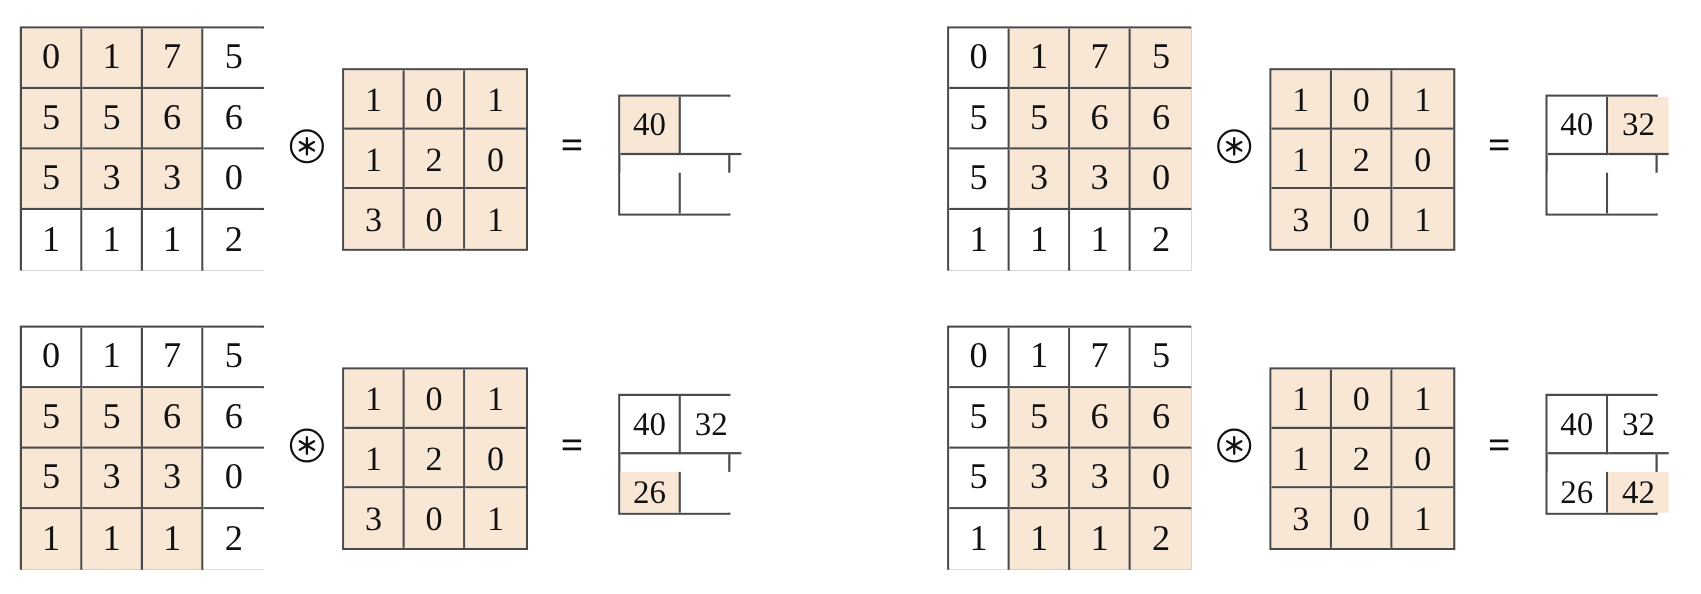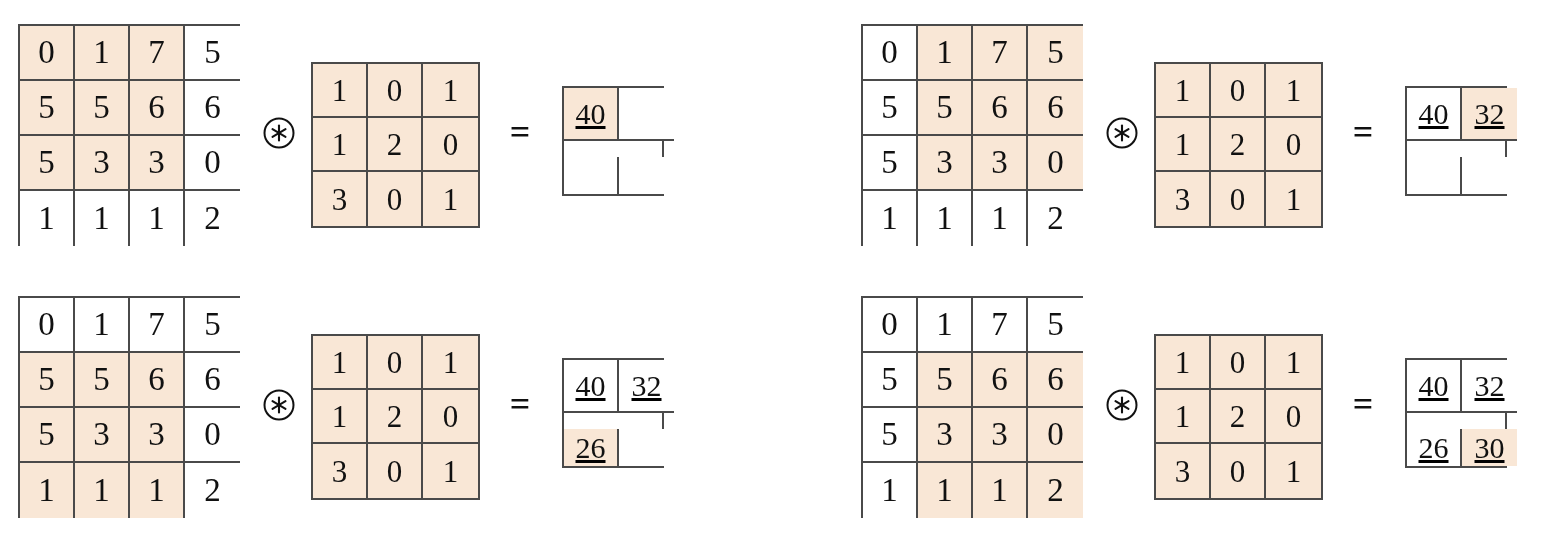--- a/index.html
+++ b/index.html
@@ -68,21 +68,20 @@
   .m-kernel .cell { font-size: 31px; }
   .m-kernel .cell:nth-child(3n) { border-right: none; }
   .m-kernel .cell:nth-child(n+7) { border-bottom: none; }
 
   
   .m-output {
     grid-template-columns: repeat(2, 55px);
     grid-template-rows: repeat(2, 53px);
     width: 102px;
     height: 110px;
-    text-decoration: underline;
   }
   .m-output .cell { font-size: 30px; }
   .m-output .cell:nth-child(2n) { border-right: none; }
   .m-output .cell:nth-child(n+3) { border-bottom: none; margin-top: 16px; }
 
   
   .op {
     position: absolute;
     display: flex;
     align-items: center;
@@ -288,16 +287,16 @@
         <div class="cell hl">0</div>
         <div class="cell hl">3</div>
         <div class="cell hl">0</div>
         <div class="cell hl">1</div>
       </div>
       <div class="op op-eq" style="left: 500px; top: 115px;">=</div>
       <div class="matrix m-output" style="left: 562px; top: 86px;">
         <div class="cell">40</div>
         <div class="cell">32</div>
         <div class="cell">26</div>
-        <div class="cell hl">30</div>
+        <div class="cell hl">42</div>
       </div>
     </div>
   </div>
 
 </body></html>

